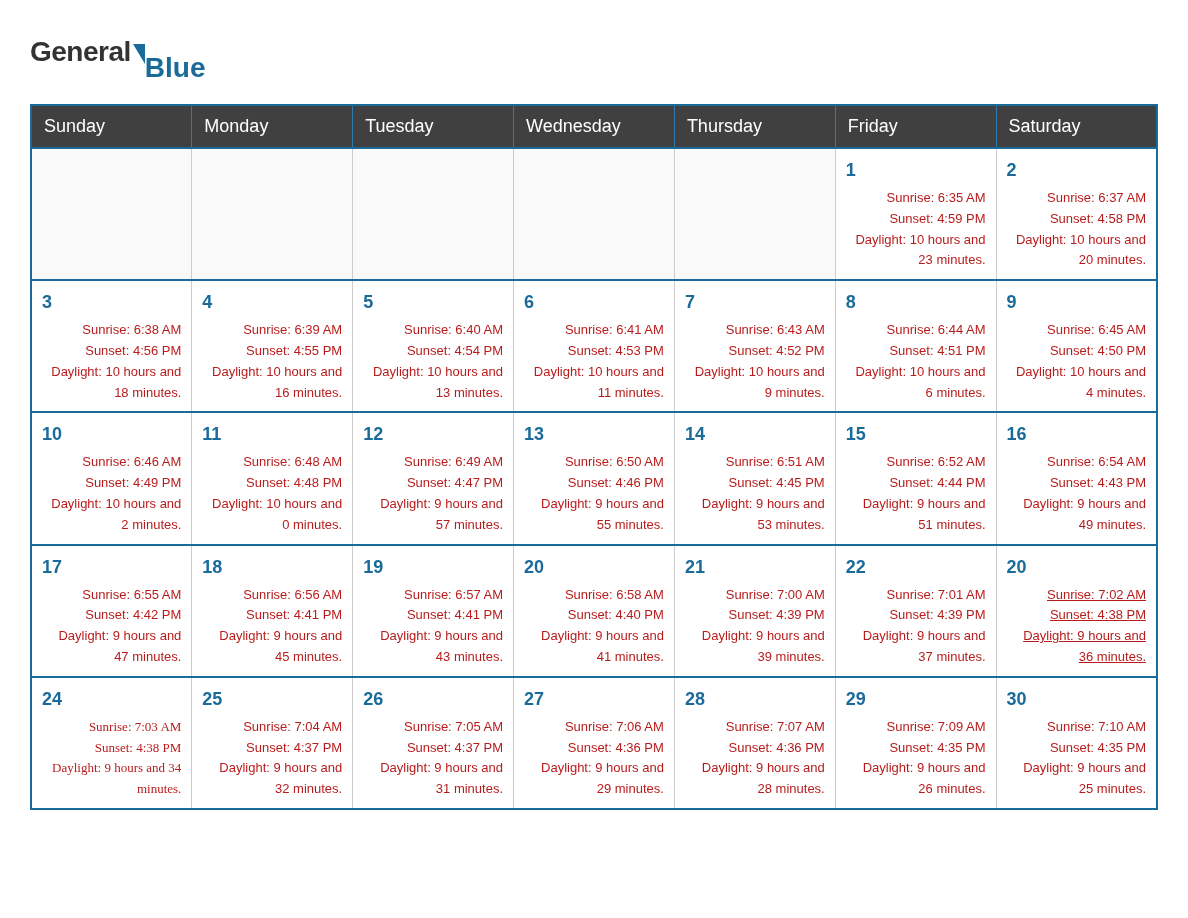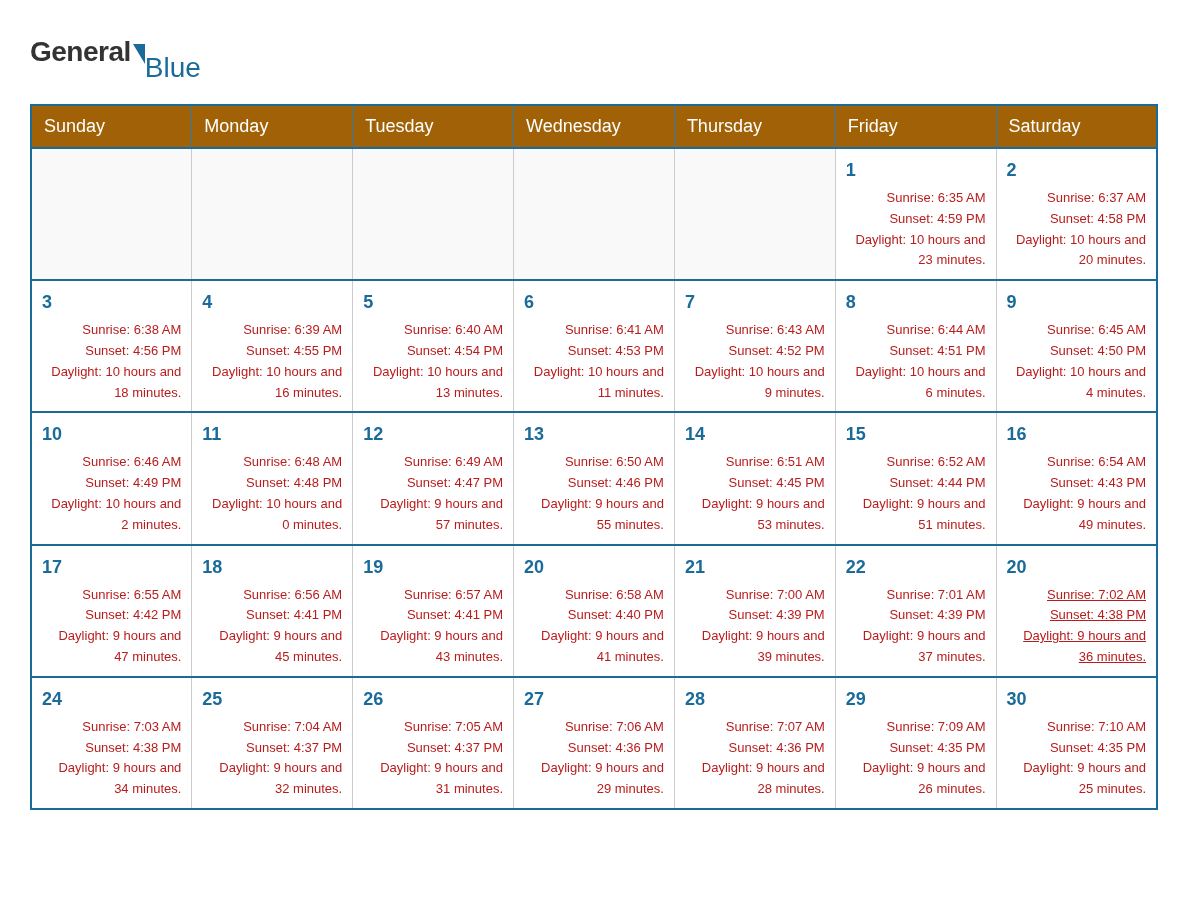--- a/index.html
+++ b/index.html
@@ -54,21 +54,21 @@
       font-size: 22px;
       color: #555;
       margin-top: 4px;
     }
     .calendar {
       width: 100%;
       border-collapse: collapse;
       border: 2px solid #1a6b9a;
     }
     .calendar thead tr {
-      background-color: #a16207;
+      background-color: #404040;
       border-radius: 16px;
     }
     .calendar thead th {
       color: #fff;
       font-size: 18px;
       font-weight: normal;
       padding: 10px 12px;
       text-align: left;
       border-right: 1px solid #2a7cb0;
     }
@@ -116,21 +116,21 @@
 </head>
 <body>
 
 <div class="header">
   <div class="logo">
     <div class="logo-top">
       <span class="logo-general">General</span>
       <div class="logo-arrow"></div>
     </div>
     <div class="logo-line2">
-      <span style="font-size:28px;font-weight:normal;color:#1a6b9a;margin-top:36px;">Blue</span>
+      <span style="font-size:28px;font-weight:bold;color:#1a6b9a;margin-top:36px;">Blue</span>
     </div>
   </div>
 </div>
 
 <table class="calendar">
   <thead>
     <tr>
     <th>Sunday</th>
         <th>Monday</th>
         <th>Tuesday</th>
@@ -288,21 +288,21 @@
         <td>
           <span class="day-number">20</span>
           <div class="day-info" style="white-space: pre-line; text-decoration: underline;">Sunrise: 7:02 AM
 Sunset: 4:38 PM
 Daylight: 9 hours and 36 minutes.</div>
         </td>
       </tr>
       <tr>
         <td>
           <span class="day-number">24</span>
-          <div class="day-info" style="white-space: pre-line;">Sunrise: 7:03 AM
+          <div class="day-info" style="white-space: pre-line; font-family: Liberation Serif, serif;">Sunrise: 7:03 AM
 Sunset: 4:38 PM
 Daylight: 9 hours and 34 minutes.</div>
         </td>
         <td>
           <span class="day-number">25</span>
           <div class="day-info" style="white-space: pre-line;">Sunrise: 7:04 AM
 Sunset: 4:37 PM
 Daylight: 9 hours and 32 minutes.</div>
         </td>
         <td>

